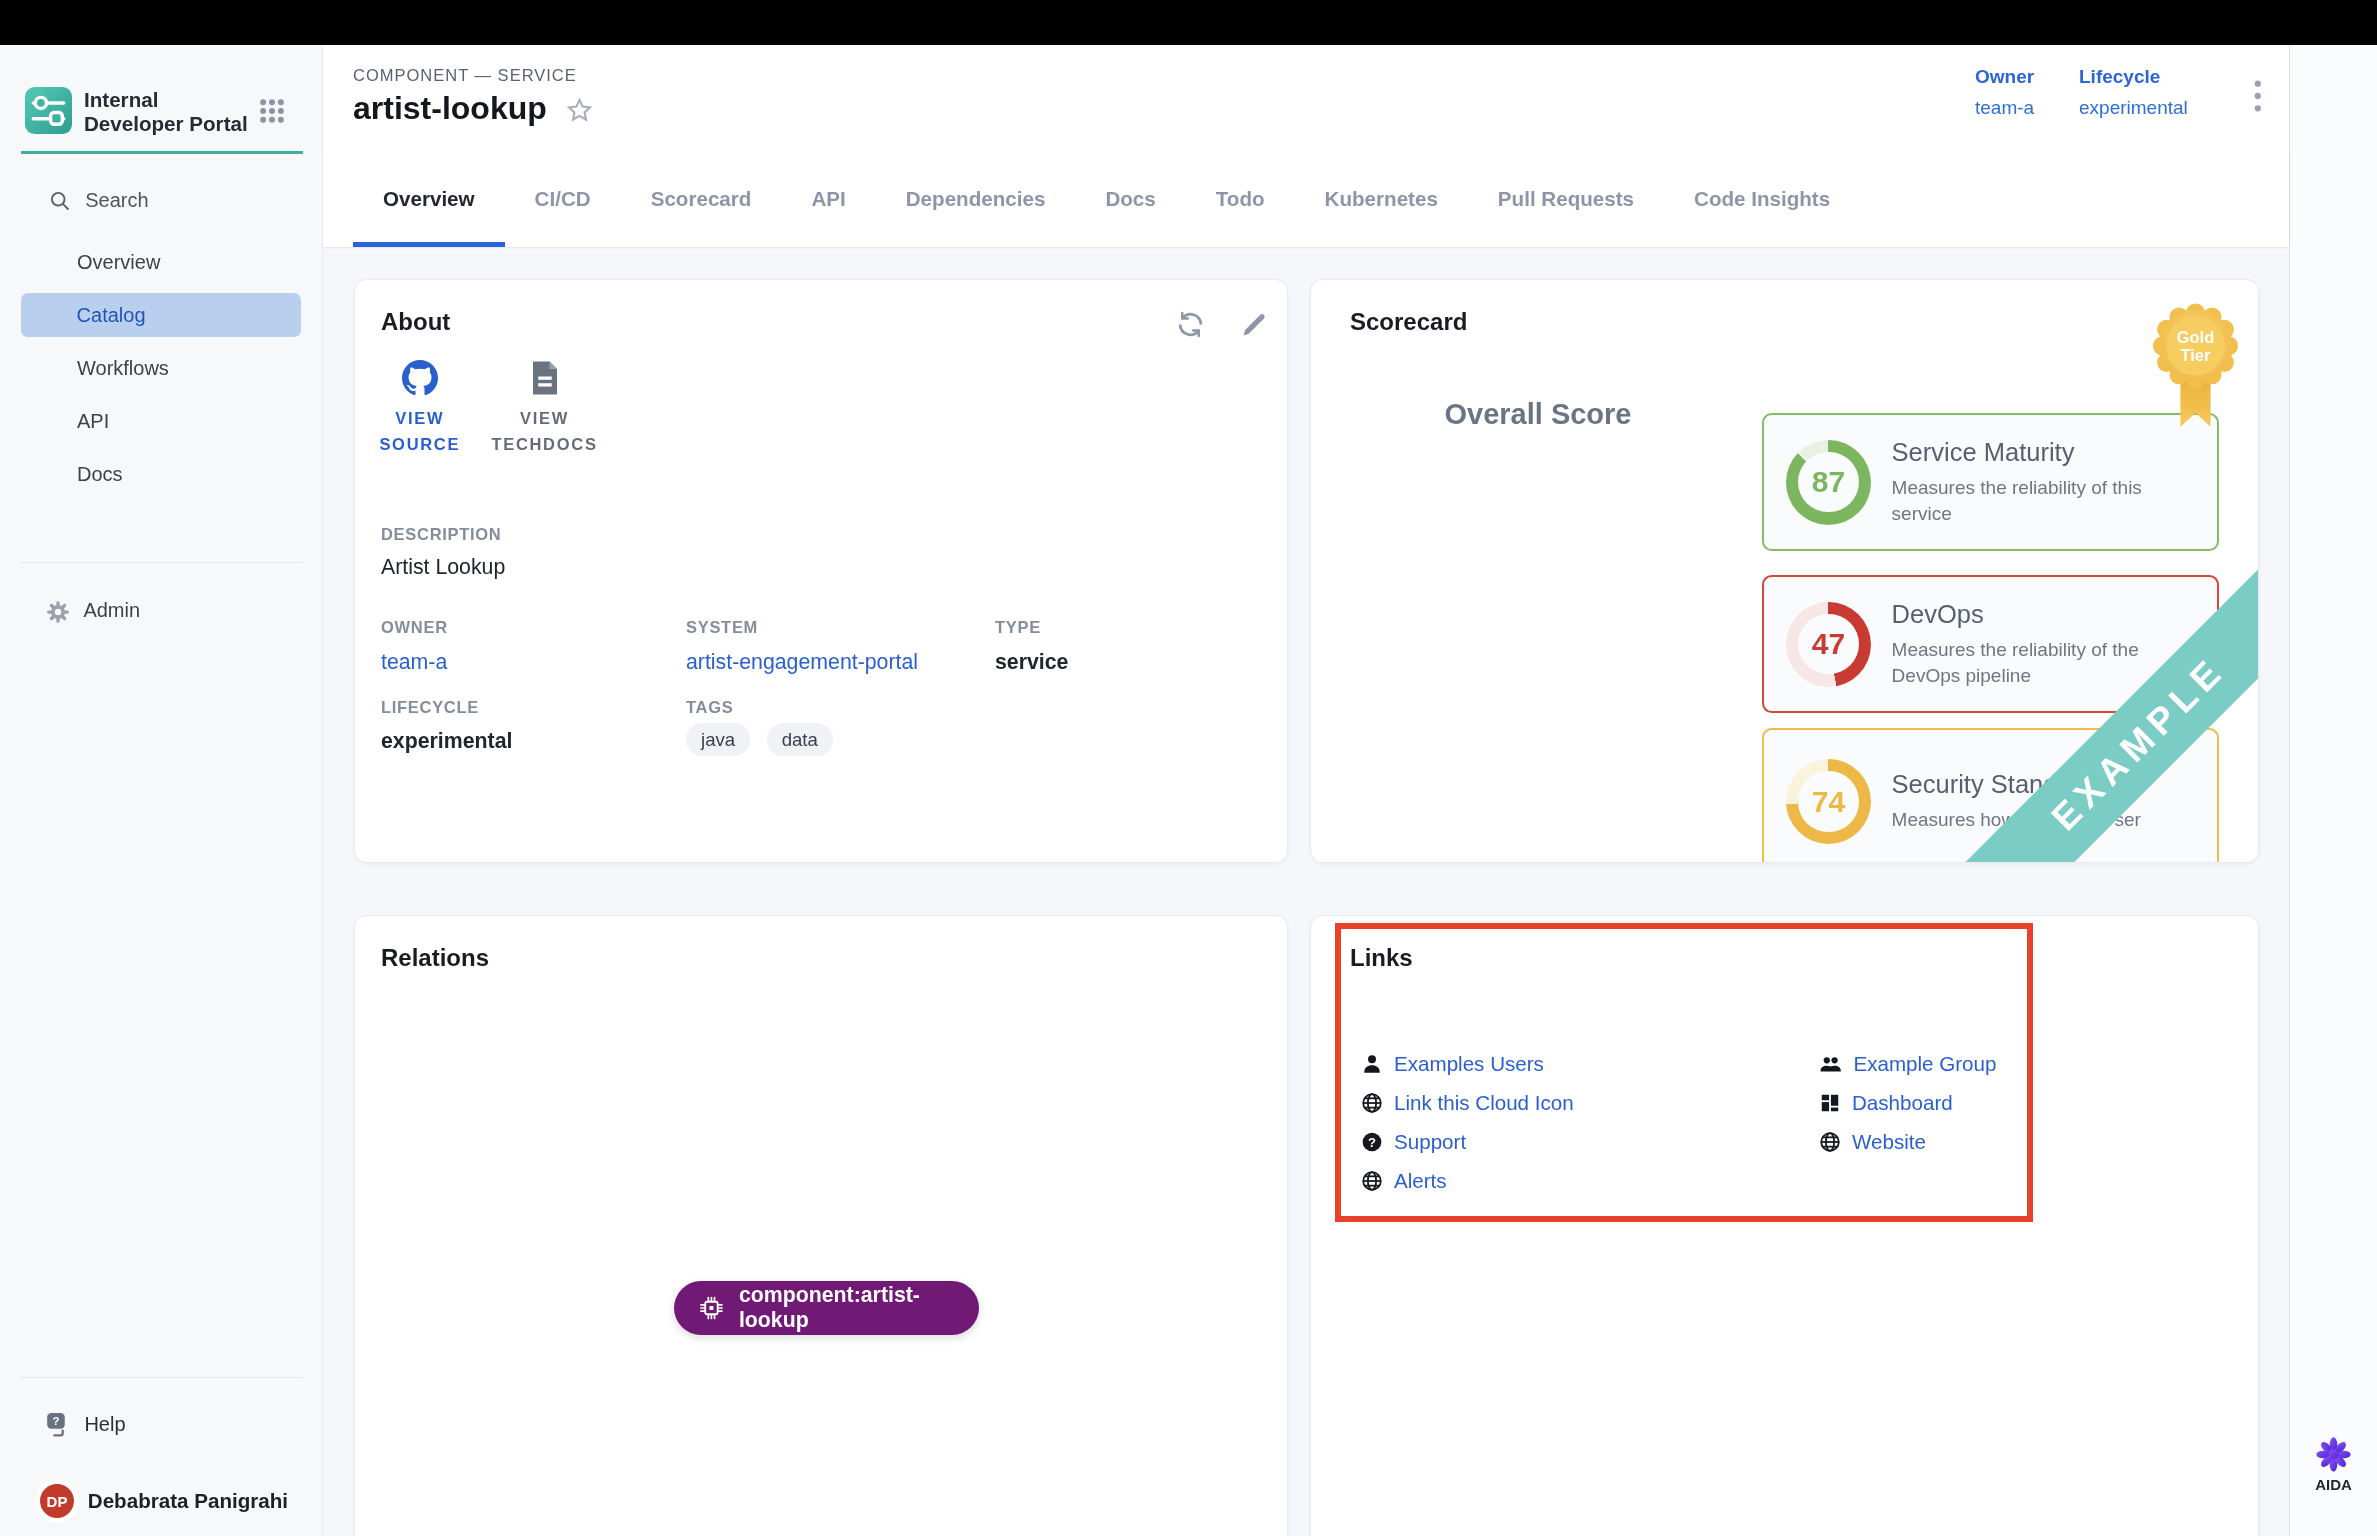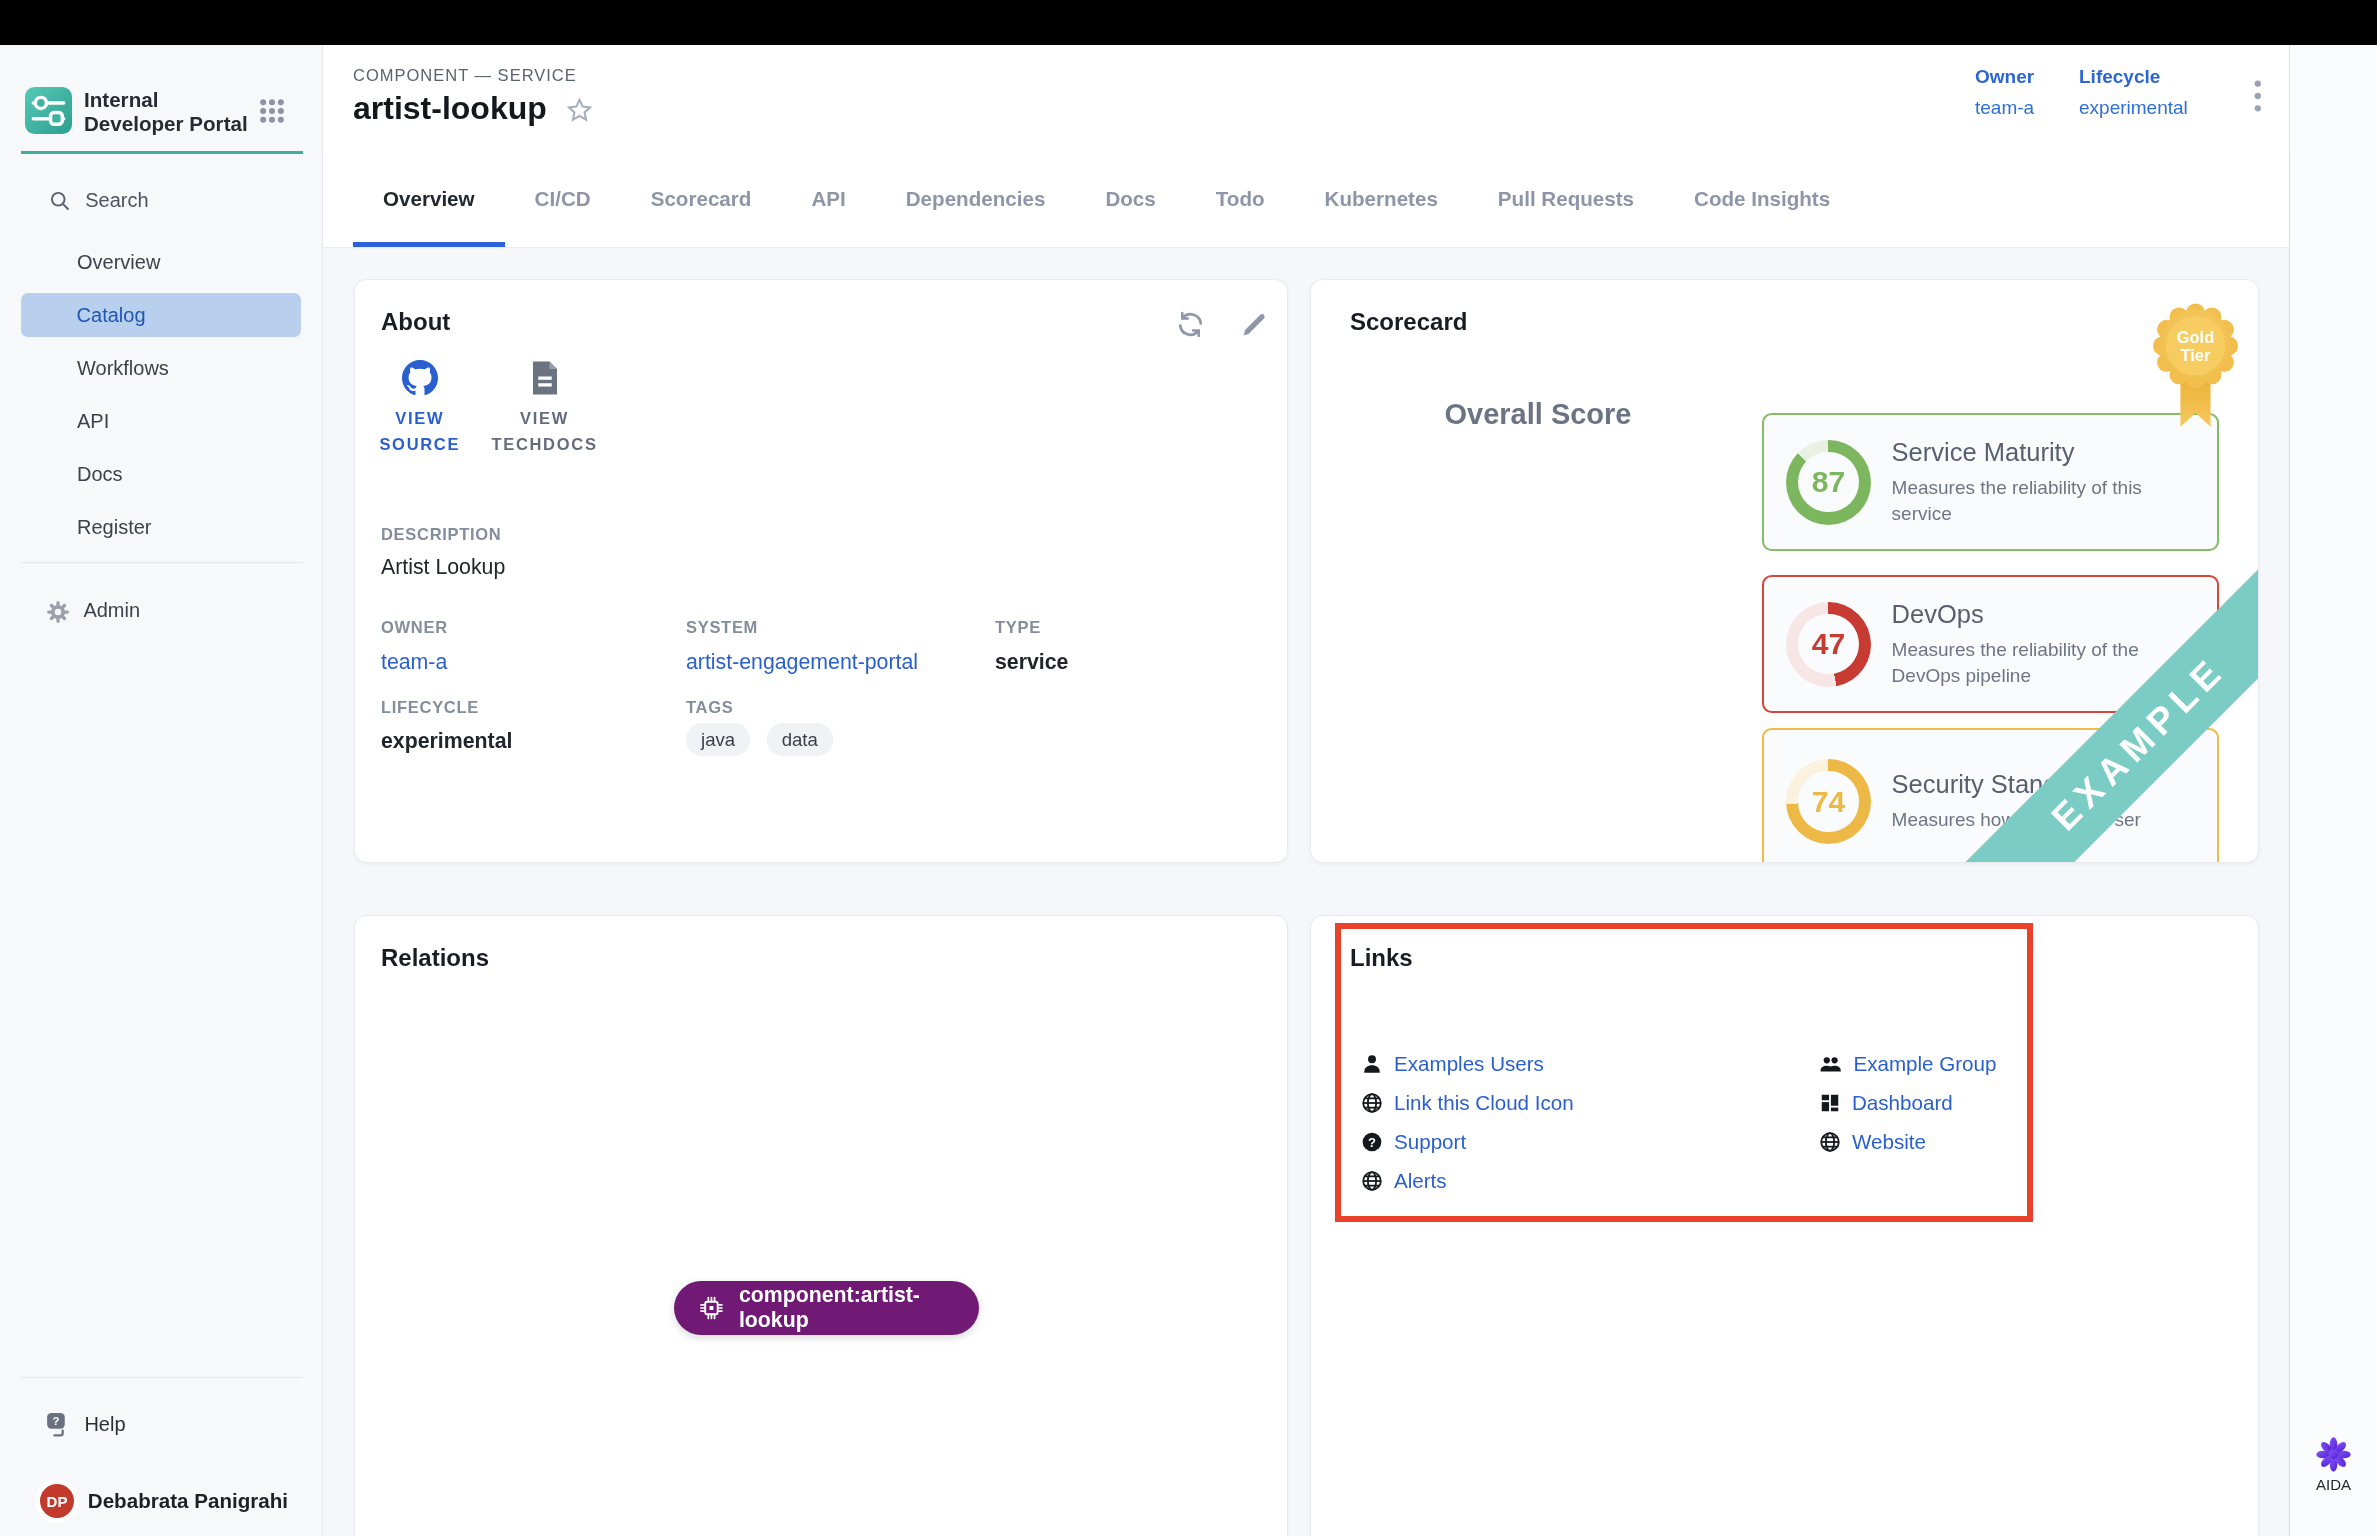--- a/index.html
+++ b/index.html
@@ -32,21 +32,21 @@
             gap:12.4px;font-size:20px;color:#2a2f36;cursor:pointer;}
   .user-row{position:absolute;left:40px;top:1439px;display:flex;align-items:center;gap:13.8px;cursor:pointer;}
   .avatar{width:34px;height:34px;border-radius:50%;background:#c13a2c;color:#fff;font-size:15px;
           font-weight:bold;display:flex;align-items:center;justify-content:center;
           box-shadow:0 0 0 4.8px #fff;}
   .user-name{font-size:20.6px;font-weight:600;color:#1d2127;}
 
   
   .rightstrip{position:absolute;left:2289px;top:45px;width:88px;height:1491px;background:#fbfcfe;
               border-left:1.4px solid #dcdee6;}
-  .aida{position:absolute;left:0;top:1391px;width:87px;text-align:center;cursor:pointer;}
+  .aida{position:absolute;left:0;top:1391px;width:87px;text-align:center;cursor:pointer;font-weight:bold;}
   .aida-label{font-size:15px;color:#23272e;margin-top:1.4px;}
 
   
   .mainheader{position:absolute;left:323px;top:45px;width:1966px;height:105px;background:#fff;
               border-bottom:0.7px solid #eceдf2;border-bottom:0.7px solid #ecedf2;}
   .kind{position:absolute;left:30px;top:20.6px;font-size:16.5px;letter-spacing:1px;color:#5a6271;}
   .etitle{position:absolute;left:30px;top:45px;font-size:32px;font-weight:bold;color:#14181d;}
   .star{position:absolute;left:242px;top:51px;cursor:pointer;}
   .meta-col{position:absolute;top:20.6px;}
   .meta-label{font-size:19px;font-weight:bold;color:#2b66d4;}
@@ -172,23 +172,20 @@
           <span>Catalog</span>
         </div>
       <div class="nav-item">
           <span>Workflows</span>
         </div>
       <div class="nav-item">
           <span>API</span>
         </div>
       <div class="nav-item">
           <span>Docs</span>
-        </div>
-      <div class="nav-item">
-          <span>Register</span>
         </div>
     </div>
 
     <div class="side-div" style="top:517px"></div>
 
     <div class="admin-row">
       <svg width="26" height="26" viewBox="0 0 24 24">
         <g fill="#9aa1ad">
           <rect x="10.5" y="2" width="3" height="20" rx="1.2"></rect>
           <rect x="10.5" y="2" width="3" height="20" rx="1.2" transform="rotate(45 12 12)"></rect>

